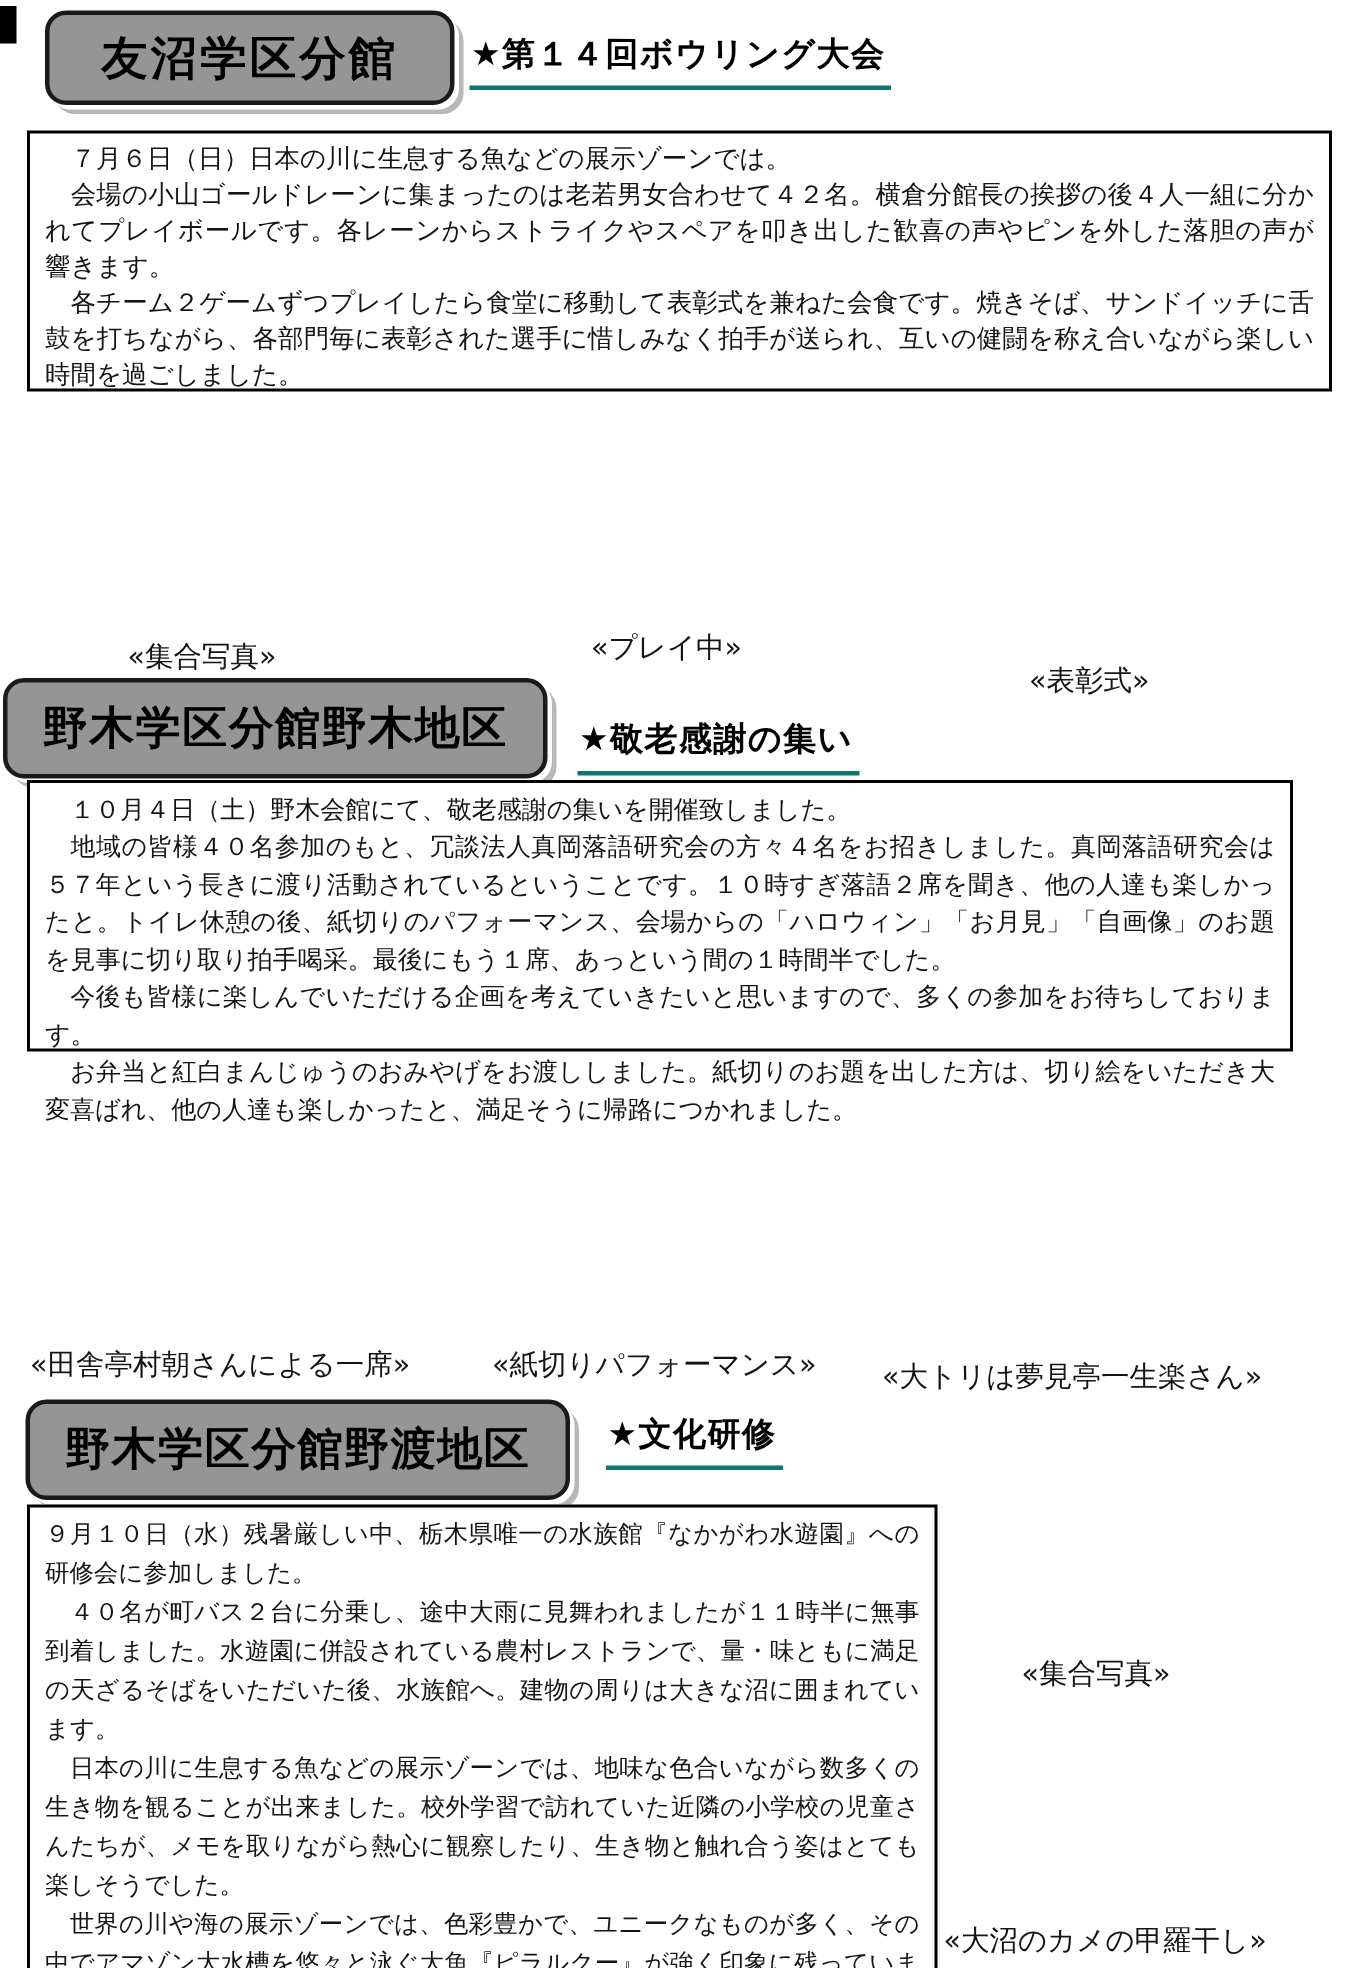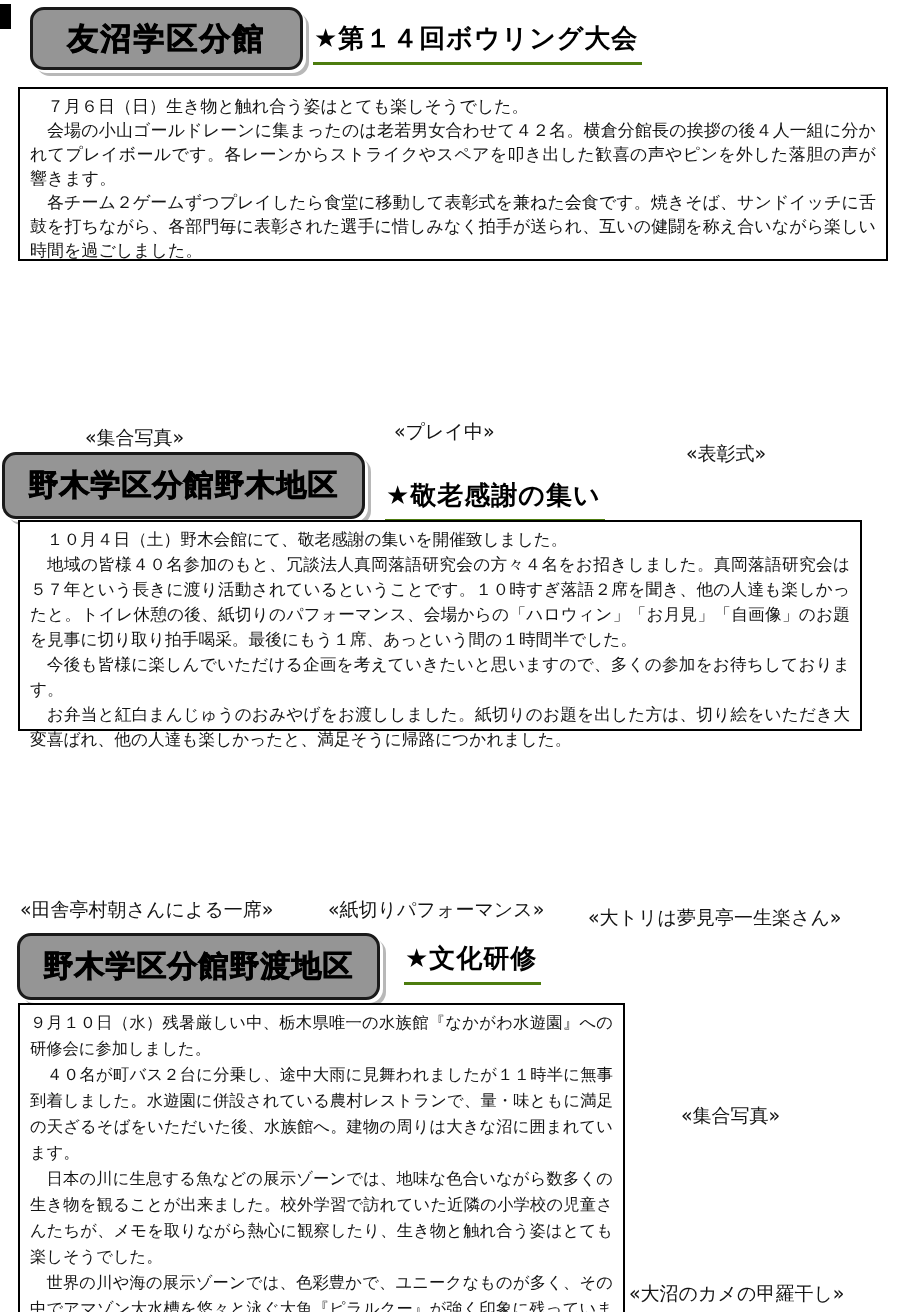--- a/index.html
+++ b/index.html
@@ -29,54 +29,54 @@
   .header-badge {
     position: absolute;
     background: #959595;
     border: 3px solid #1a1a1a;
     border-radius: 14px;
     box-shadow: 3px 3px 0 0 #ffffff, 6px 6px 0 0 #b8b8b8;
     display: flex;
     align-items: center;
     justify-content: center;
     color: #000000;
-    font-weight: bold;
+    font-weight: normal;
     -webkit-text-stroke: 0.9px #000000;
     white-space: nowrap;
     padding: 0 8px;
   }
   #badge1 { left: 30px;  top: 7px;   width: 273px; height: 63px; font-size: 31px; letter-spacing: 2px; }
   #badge2 { left: 2px;  top: 452px; width: 363px; height: 67px; font-size: 30px; letter-spacing: 1px; }
   #badge3 { left: 17px;  top: 933px; width: 363px; height: 67px; font-size: 30px; letter-spacing: 1px; text-align: right; }
 
   
   .section-title {
     position: absolute;
-    font-size: 26px;
+    font-size: 22px;
     font-weight: 600;
     color: #000000;
-    border-bottom: 3px solid #4d7c0f;
+    border-bottom: 3px solid #0f766e;
     padding: 0 4px 6px 1px;
     white-space: nowrap;
     letter-spacing: 1px;
   }
   #title1 { left: 313px; top: 21px;  }
   #title2 { left: 385px; top: 478px; }
   #title3 { left: 404px; top: 941px; }
 
   
   .text-box {
     position: absolute;
     border: 2.5px solid #000000;
     background: #ffffff;
     padding: 5px 10px;
     text-align: justify;
   }
   #box1 { left: 18px; top: 87px;   width: 870px; height: 174px; font-size: 17px;   line-height: 24px; }
-  #box2 { left: 18px; top: 520px;  width: 844px; height: 211px; font-size: 16.7px; line-height: 25px; }
+  #box2 { left: 18px; top: 520px;  width: 844px; height: 181px; font-size: 16.7px; line-height: 25px; }
   #box3 { left: 18px; top: 1003px; width: 607px; height: 348px; font-size: 16.3px; line-height: 26px; }
   .text-box p { margin: 0; }
 
   
   .caption {
     position: absolute;
     font-size: 19px;
     color: #141414;
     white-space: nowrap;
   }
@@ -94,21 +94,21 @@
 
 <div class="page">
 
   <div class="corner-mark"></div>
 
   <div class="header-badge" id="badge1">
     <span>友沼学区分館</span>
   </div>
   <div class="section-title" id="title1">★第１４回ボウリング大会</div>
   <div class="text-box" id="box1">
-    <p>　７月６日（日）生き物と触れ合う姿はとても楽しそうでした。</p>
+    <p>　７月６日（日）日本の川に生息する魚などの展示ゾーンでは。</p>
     <p>　会場の小山ゴールドレーンに集まったのは老若男女合わせて４２名。横倉分館長の挨拶の後４人一組に分かれてプレイボールです。各レーンからストライクやスペアを叩き出した歓喜の声やピンを外した落胆の声が響きます。</p>
     <p>　各チーム２ゲームずつプレイしたら食堂に移動して表彰式を兼ねた会食です。焼きそば、サンドイッチに舌鼓を打ちながら、各部門毎に表彰された選手に惜しみなく拍手が送られ、互いの健闘を称え合いながら楽しい時間を過ごしました。</p>
   </div>
   <div class="caption" id="cap1a">«集合写真»</div>
   <div class="caption" id="cap1b">«プレイ中»</div>
   <div class="caption" id="cap1c">«表彰式»</div>
 
   <div class="header-badge" id="badge2">
     <span>野木学区分館野木地区</span>
   </div>

